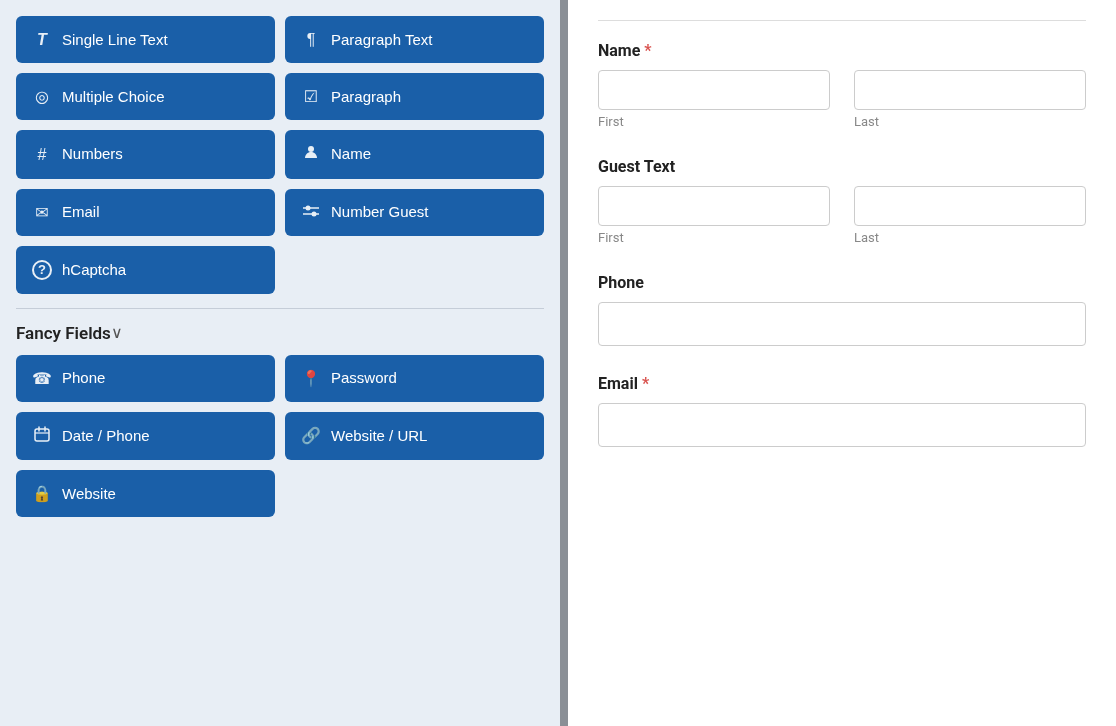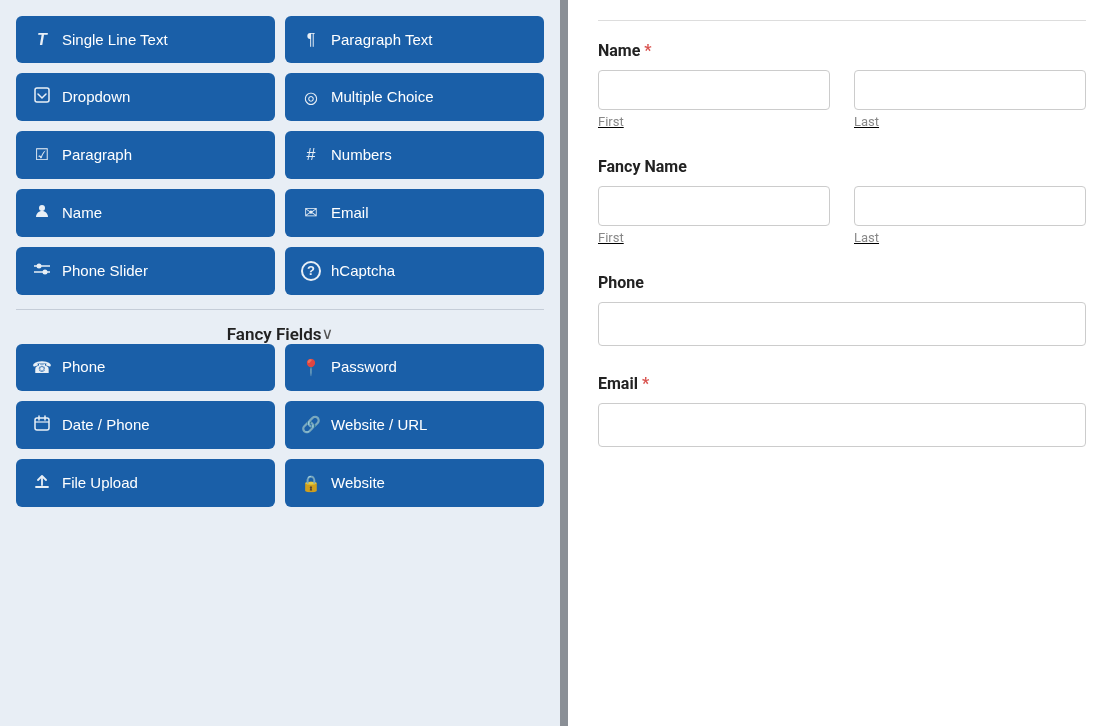--- a/index.html
+++ b/index.html
@@ -53,22 +53,23 @@
     }
 
     .divider {
       border: none;
       border-top: 1px solid #c5cdd8;
       margin: 14px 0;
     }
 
     .section-header {
       display: flex;
-      justify-content: center;
+      justify-content: flex-start;
       align-items: center;
+      margin-bottom: 12px;
     }
 
     .section-title {
       font-size: 17px;
       font-weight: 600;
       color: #222;
     }
 
     .chevron-icon {
       font-size: 16px;
@@ -106,21 +107,20 @@
     }
 
     .required-star {
       color: #d9534f;
       font-weight: 700;
     }
 
     .name-row {
       display: flex;
       gap: 24px;
-      text-decoration: underline;
     }
 
     .name-field {
       flex: 1;
       display: flex;
       flex-direction: column;
       gap: 4px;
     }
 
     .name-field input {
@@ -171,29 +171,20 @@
   <div class="fields-grid">
     <button class="field-btn">
       <span class="btn-icon" style="font-style:italic;font-weight:bold;">T</span>
       <span>Single Line Text</span>
     </button>
     <button class="field-btn">
       <span class="btn-icon">¶</span>
       <span>Paragraph Text</span>
     </button>
     <button class="field-btn">
-      <span class="btn-icon">
-        <svg width="16" height="16" viewBox="0 0 16 16" fill="white">
-          <rect x="1" y="1" width="14" height="14" rx="2" stroke="white" stroke-width="1.5" fill="none"></rect>
-          <path d="M4 7l4 4 4-4" stroke="white" stroke-width="1.5" fill="none" stroke-linecap="round"></path>
-        </svg>
-      </span>
-      <span>Dropdown</span>
-    </button>
-    <button class="field-btn">
       <span class="btn-icon">◎</span>
       <span>Multiple Choice</span>
     </button>
     <button class="field-btn">
       <span class="btn-icon">☑</span>
       <span>Paragraph</span>
     </button>
     <button class="field-btn">
       <span class="btn-icon">#</span>
       <span>Numbers</span>
@@ -213,21 +204,21 @@
     </button>
     <button class="field-btn">
       <span class="btn-icon">
         <svg width="18" height="14" viewBox="0 0 18 14" fill="white">
           <line x1="1" y1="4" x2="17" y2="4" stroke="white" stroke-width="1.5"></line>
           <line x1="1" y1="10" x2="17" y2="10" stroke="white" stroke-width="1.5"></line>
           <circle cx="6" cy="4" r="2.5" fill="white"></circle>
           <circle cx="12" cy="10" r="2.5" fill="white"></circle>
         </svg>
       </span>
-      <span>Phone Slider</span>
+      <span>Number Guest</span>
     </button>
     <button class="field-btn">
       <span class="btn-icon" style="border:2px solid white;border-radius:50%;width:20px;height:20px;display:flex;align-items:center;justify-content:center;font-size:13px;font-weight:bold;">?</span>
       <span>hCaptcha</span>
     </button>
   </div>
 
   <hr class="divider">
 
   <div class="section-header">
@@ -253,30 +244,20 @@
           <line x1="1" y1="7" x2="15" y2="7" stroke="white" stroke-width="1.2"></line>
         </svg>
       </span>
       <span>Date / Phone</span>
     </button>
     <button class="field-btn">
       <span class="btn-icon">🔗</span>
       <span>Website / URL</span>
     </button>
     <button class="field-btn">
-      <span class="btn-icon">
-        <svg width="16" height="16" viewBox="0 0 16 16" fill="none">
-          <path d="M8 12V4" stroke="white" stroke-width="1.8" stroke-linecap="round"></path>
-          <path d="M4 7l4-4 4 4" stroke="white" stroke-width="1.8" stroke-linecap="round" stroke-linejoin="round"></path>
-          <line x1="2" y1="14" x2="14" y2="14" stroke="white" stroke-width="1.8" stroke-linecap="round"></line>
-        </svg>
-      </span>
-      <span>File Upload</span>
-    </button>
-    <button class="field-btn">
       <span class="btn-icon">🔒</span>
       <span>Website</span>
     </button>
   </div>
 </div>
 
 <div class="panel-divider"></div>
 
 <div class="right-panel">
   <hr class="top-rule">
@@ -293,21 +274,21 @@
       </div>
       <div class="name-field">
         <input type="text" style="">
         <span class="sub-label">Last</span>
       </div>
     </div>
   </div>
 
   <div class="form-section">
     <div class="form-label">
-      <span>Fancy Name</span>
+      <span>Guest Text</span>
     </div>
     <div class="name-row">
       <div class="name-field">
         <input type="text" style="">
         <span class="sub-label">First</span>
       </div>
       <div class="name-field">
         <input type="text" style="">
         <span class="sub-label">Last</span>
       </div>

